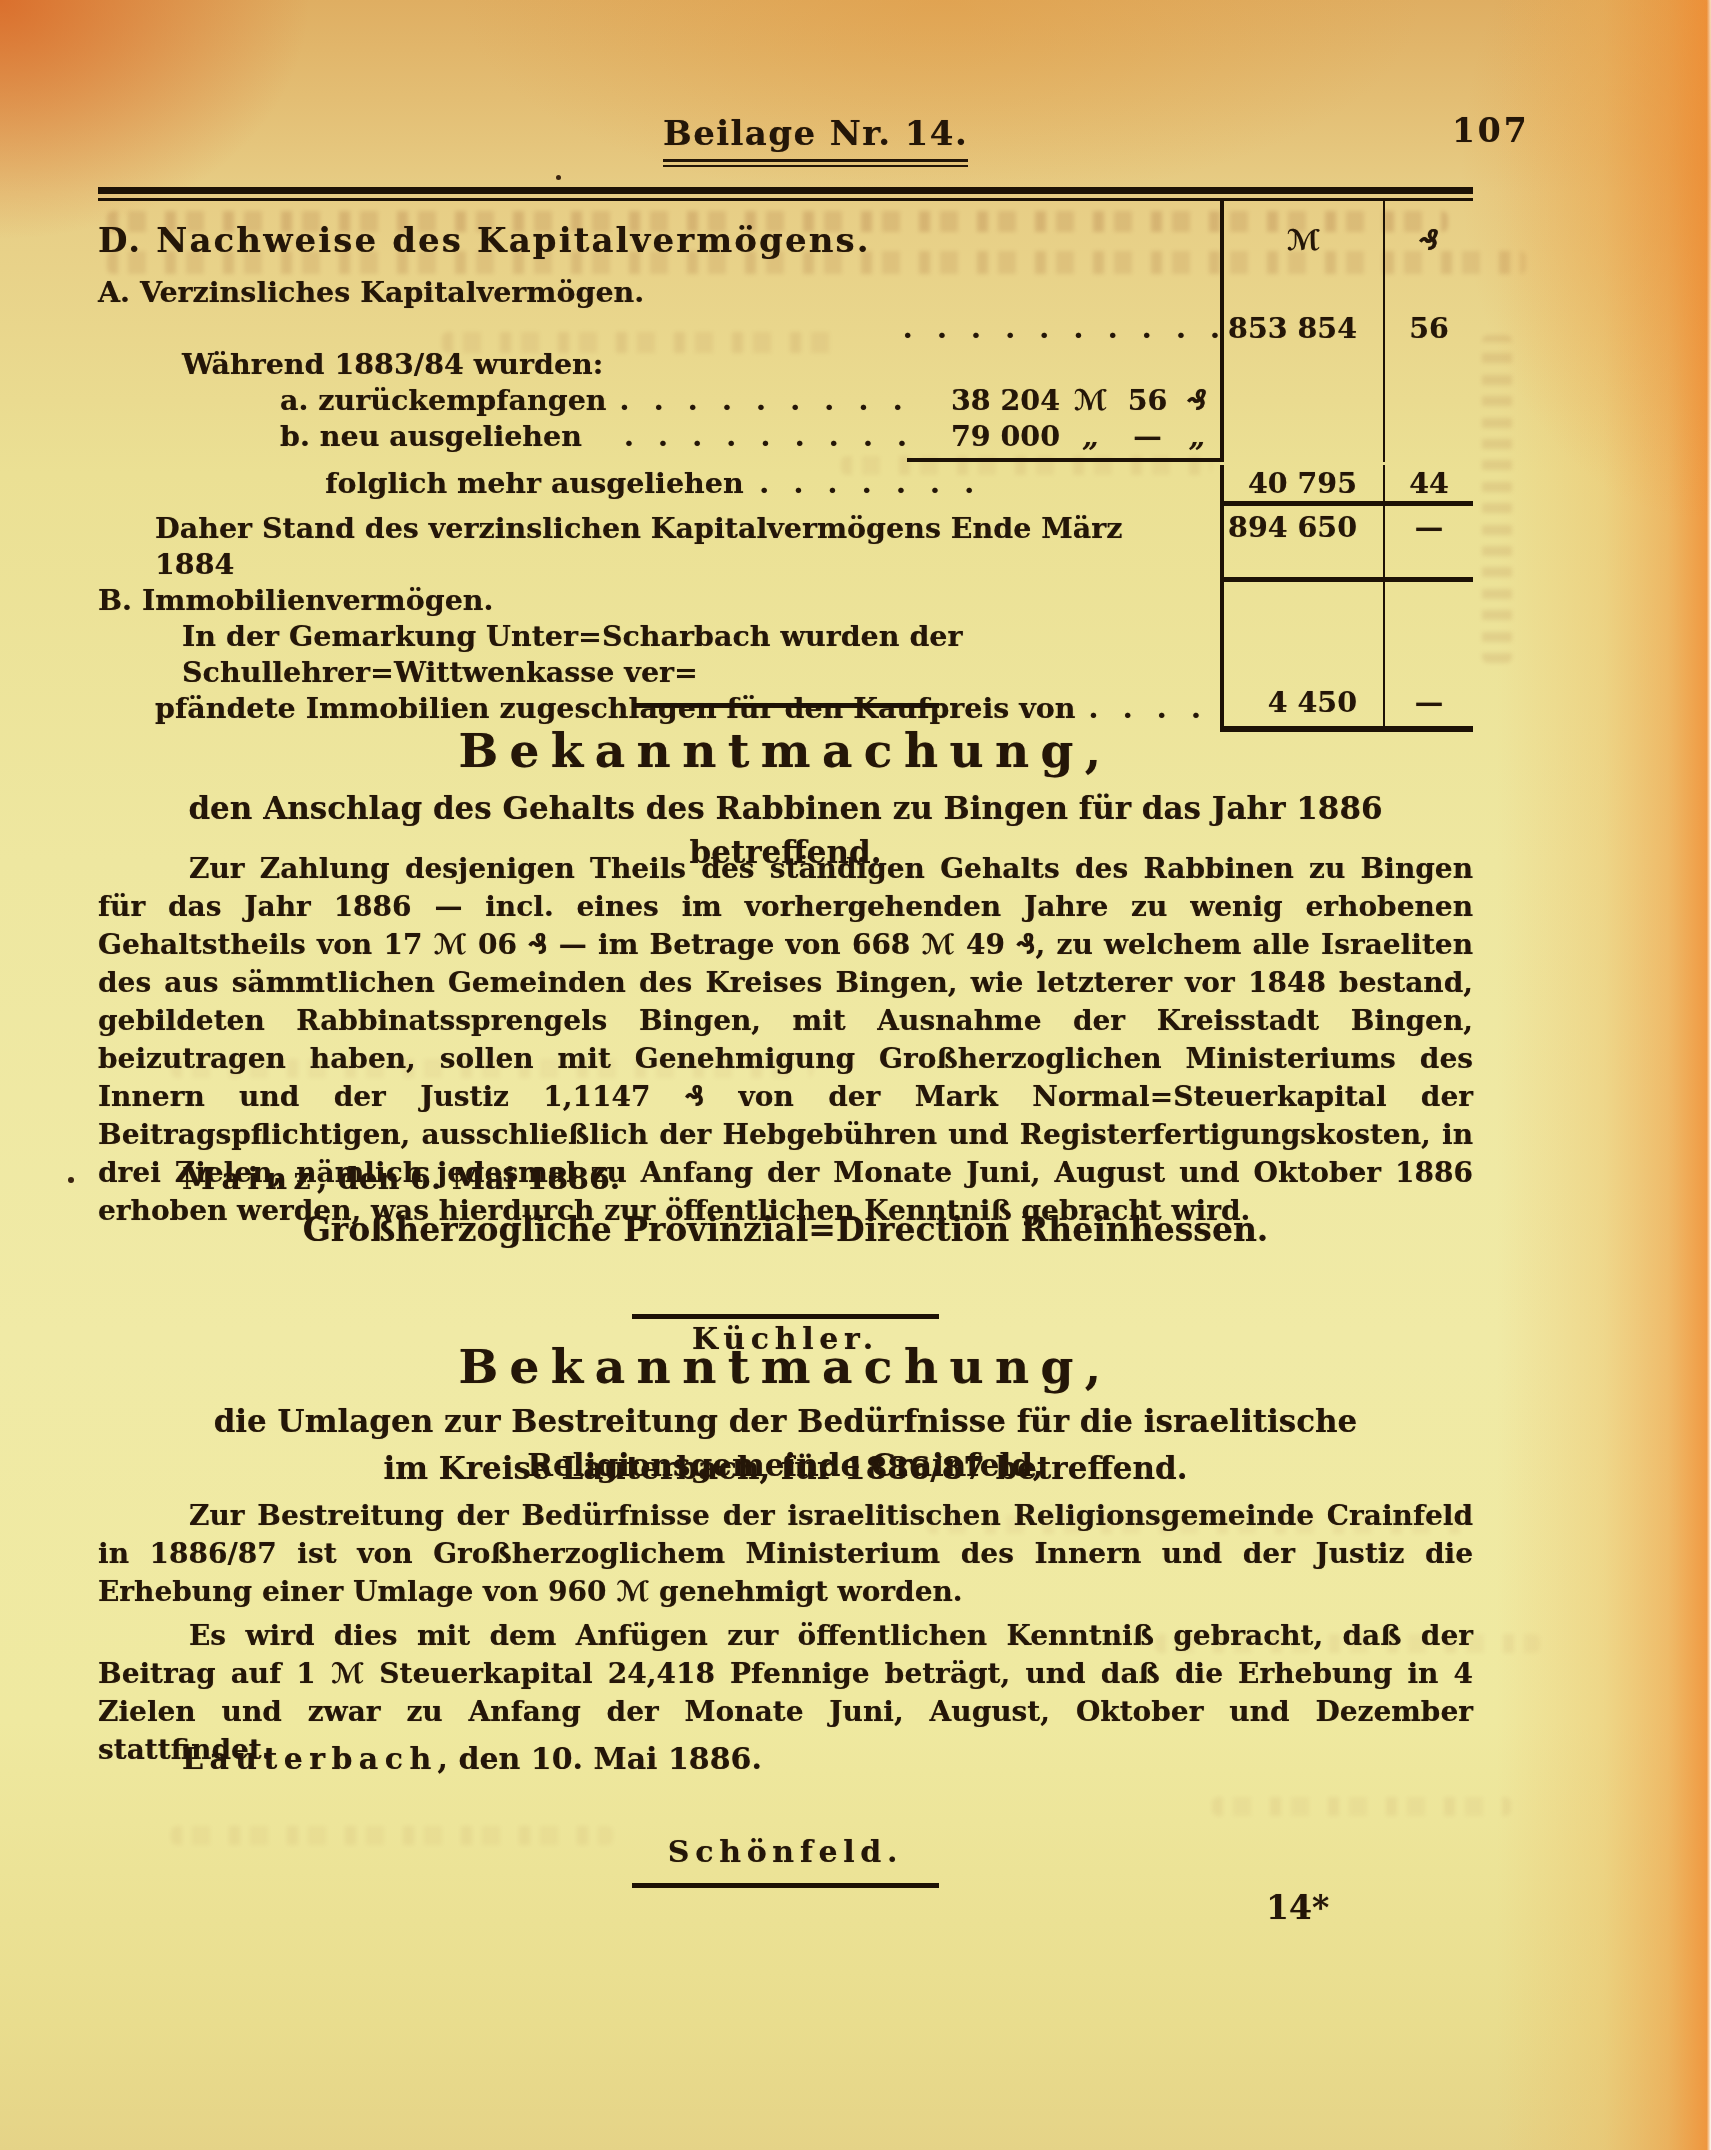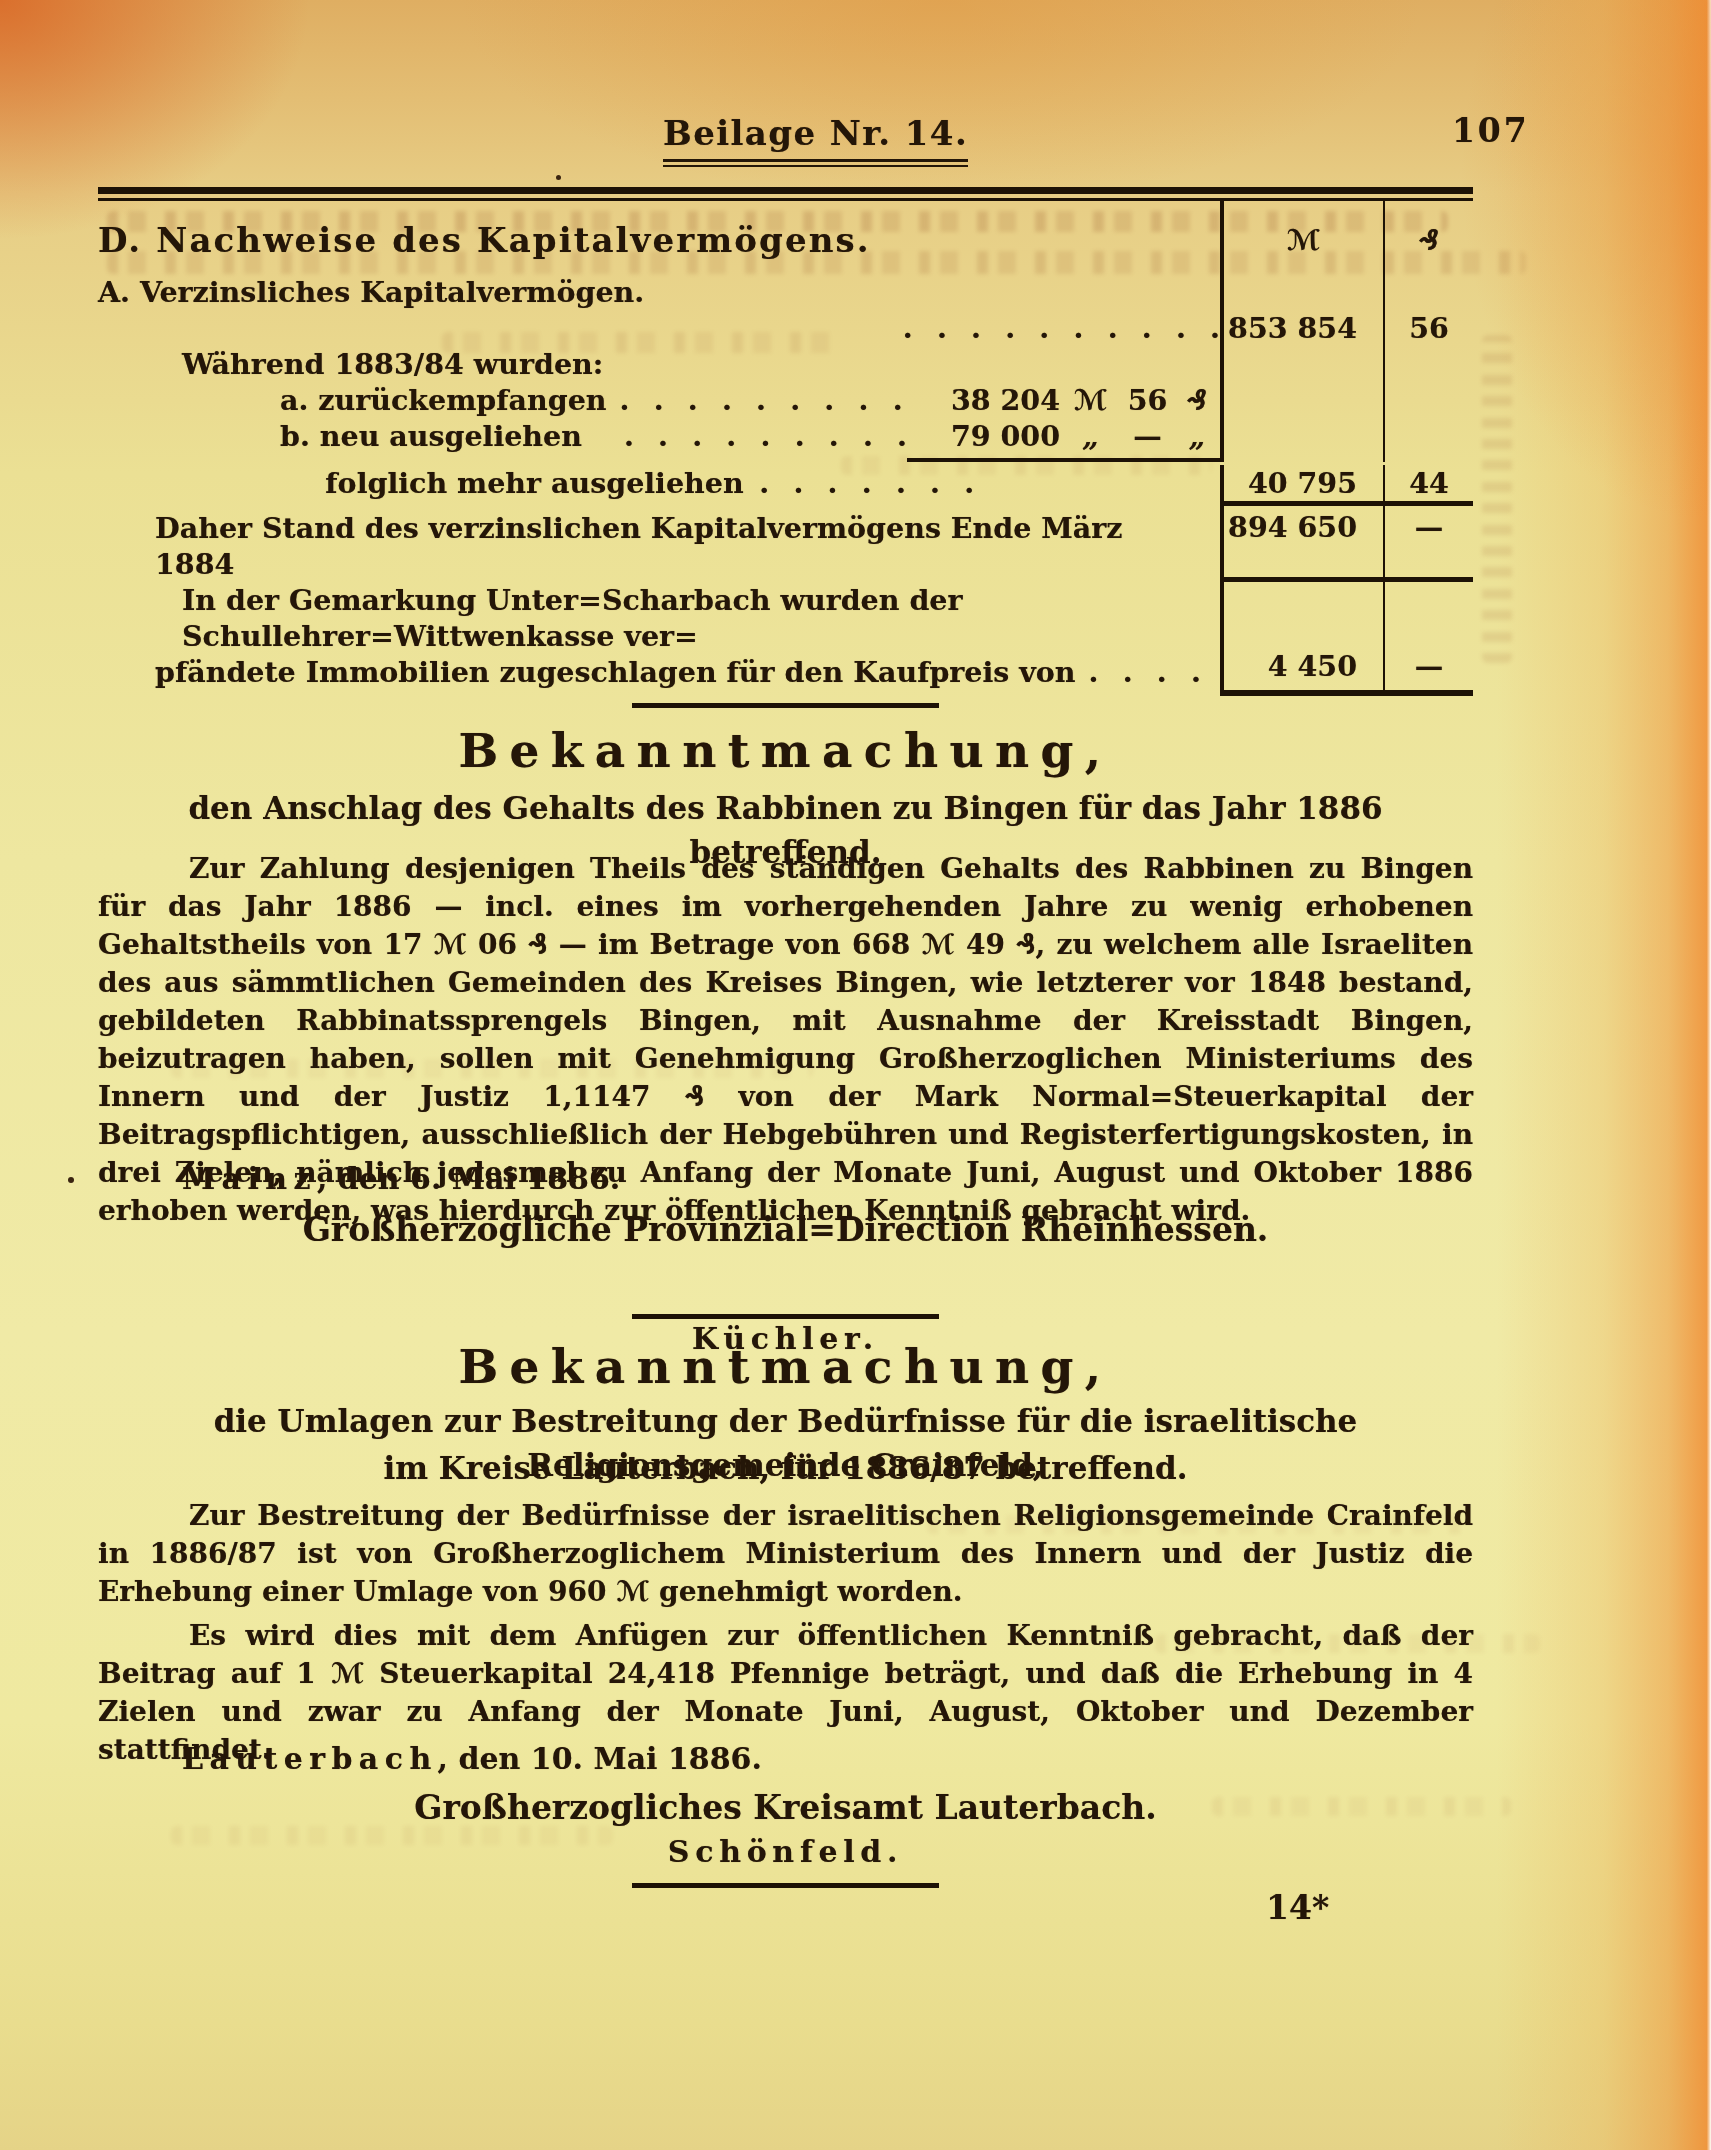--- a/index.html
+++ b/index.html
@@ -175,20 +175,21 @@
     <div class="grid trow daher">
       <div class="c1 lblflex" style="padding-left:57px;">
         <span>Daher Stand des verzinslichen Kapitalvermögens Ende März 1884</span>
         <span class="dots fill">. . .</span>
       </div>
       <div class="c2 cellm">894 650</div>
       <div class="c3 cellp">—</div>
     </div>
 
     <div class="grid trow">
+      <div class="c1">B. Immobilienvermögen.</div>
       <div class="c2 cellm"></div>
       <div class="c3 cellp"></div>
     </div>
 
     <div class="grid trow lastrow">
       <div class="c1">
         <div class="ind1">In der Gemarkung Unter=Scharbach wurden der Schullehrer=Wittwenkasse ver=</div>
         <div class="lblflex" style="padding-left:57px;">
           <span>pfändete Immobilien zugeschlagen für den Kaufpreis von</span>
           <span class="dots fill">. . . . . . .</span>
@@ -217,21 +218,20 @@
   <div class="divider" style="top:1314px;"></div>
 
   <div class="colblock h1 txt" style="top:1339px;">Bekanntmachung,</div>
   <div class="colblock subt txt" style="top:1399px;">die Umlagen zur Bestreitung der Bedürfnisse für die israelitische Religionsgemeinde Crainfeld,</div>
   <div class="colblock subt txt" style="top:1446px;">im Kreise Lauterbach, für 1886/87 betreffend.</div>
   <div class="colblock para txt" style="top:1497px;">Zur Bestreitung der Bedürfnisse der israelitischen Religionsgemeinde Crainfeld in 1886/87 ist von Großherzoglichem Ministerium des Innern und der Justiz die Erhebung einer Umlage von 960 ℳ genehmigt worden.</div>
   <div class="colblock para txt" style="top:1617px;">Es wird dies mit dem Anfügen zur öffentlichen Kenntniß gebracht, daß der Beitrag auf 1 ℳ Steuerkapital 24,418 Pfennige beträgt, und daß die Erhebung in 4 Zielen und zwar zu Anfang der Monate Juni, August, Oktober und Dezember stattfindet.</div>
   <div class="colblock dateline txt" style="top:1741px;">
     <span class="sperr">Lauterbach</span><span>, den 10. Mai 1886.</span>
   </div>
-  <div class="colblock orgline txt" style="top:1788px;">Großherzogliches Kreisamt Lauterbach.</div>
   <div class="colblock signer txt" style="top:1834px;">Schönfeld.</div>
 
   <div class="divider" style="top:1883px;"></div>
 
   <div class="footmark txt">14*</div>
 
 </div>
 
 
 </body></html>

